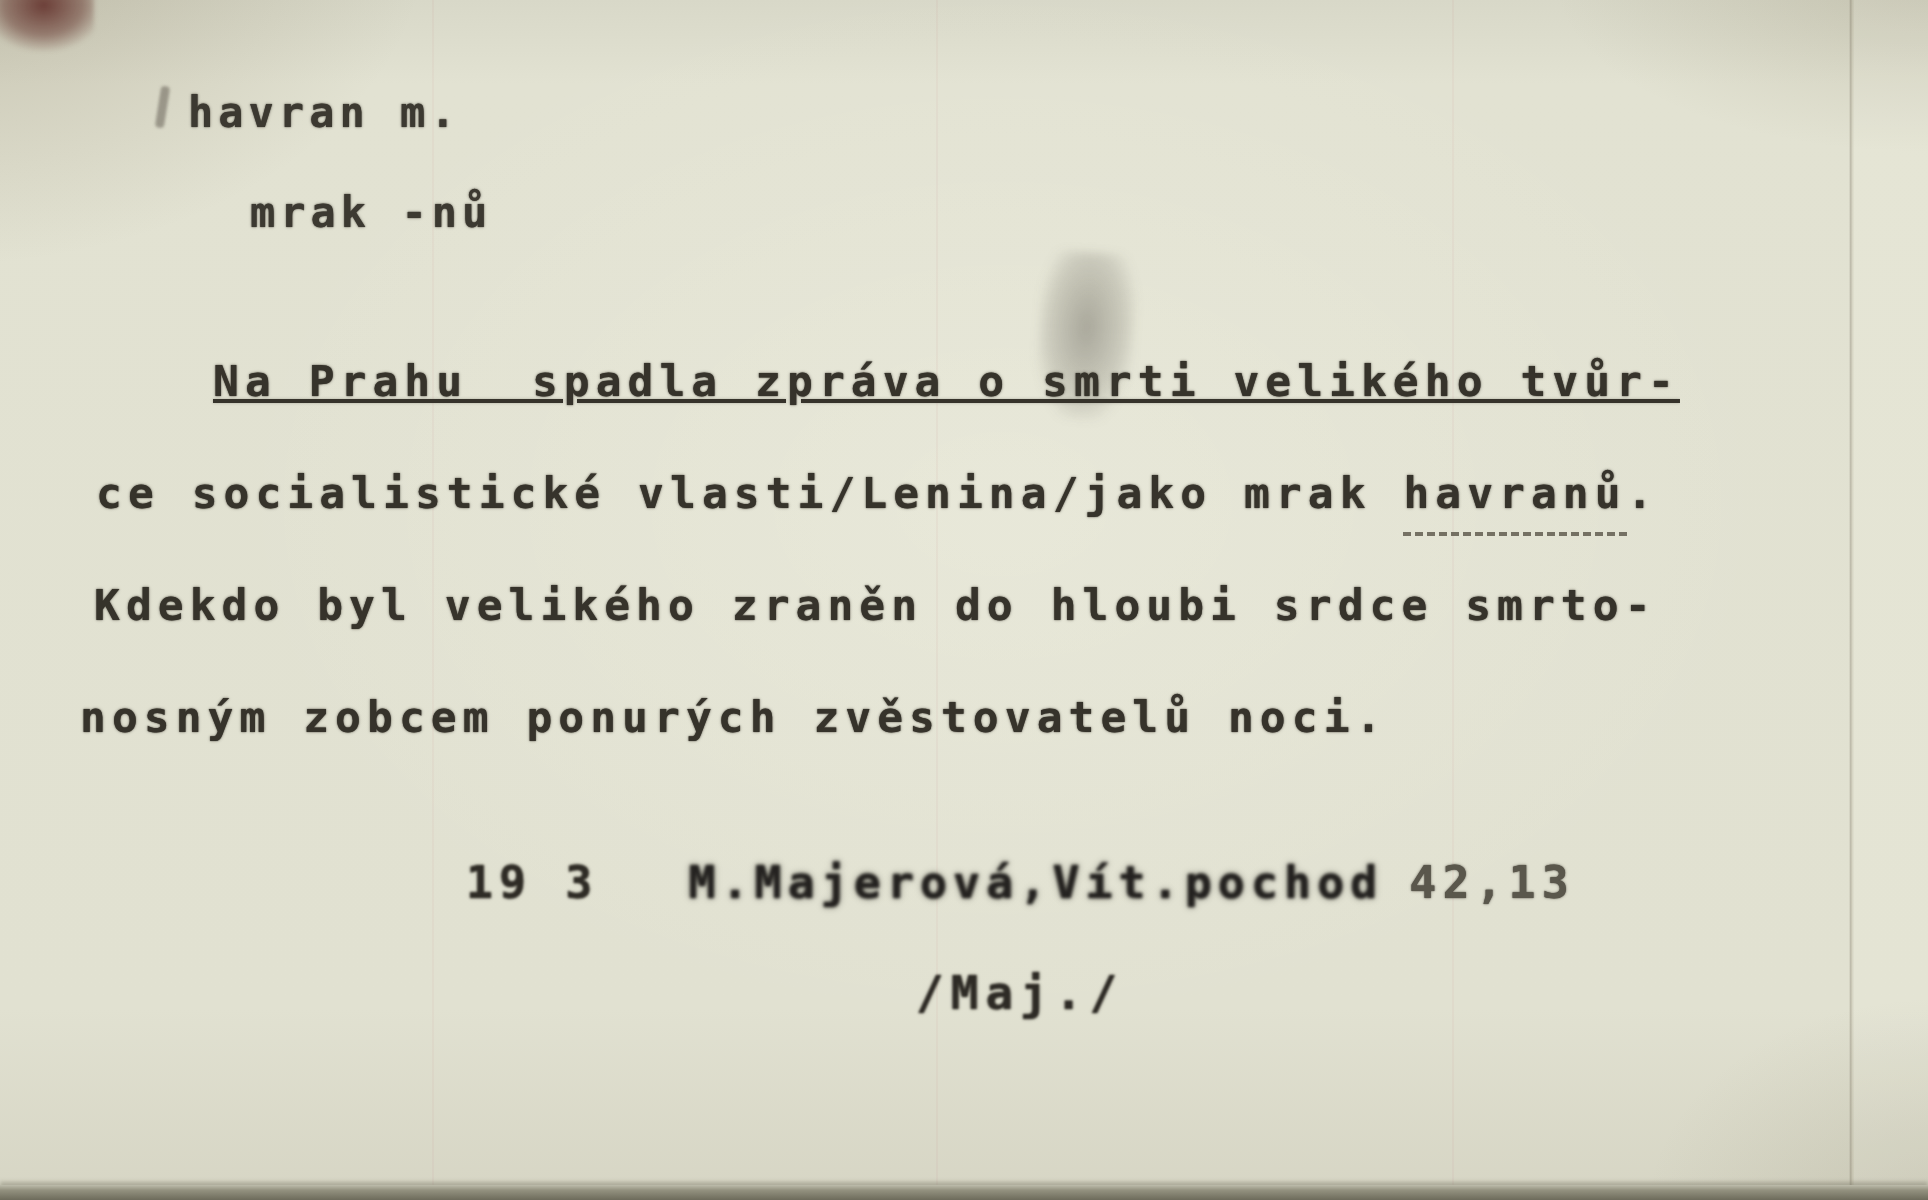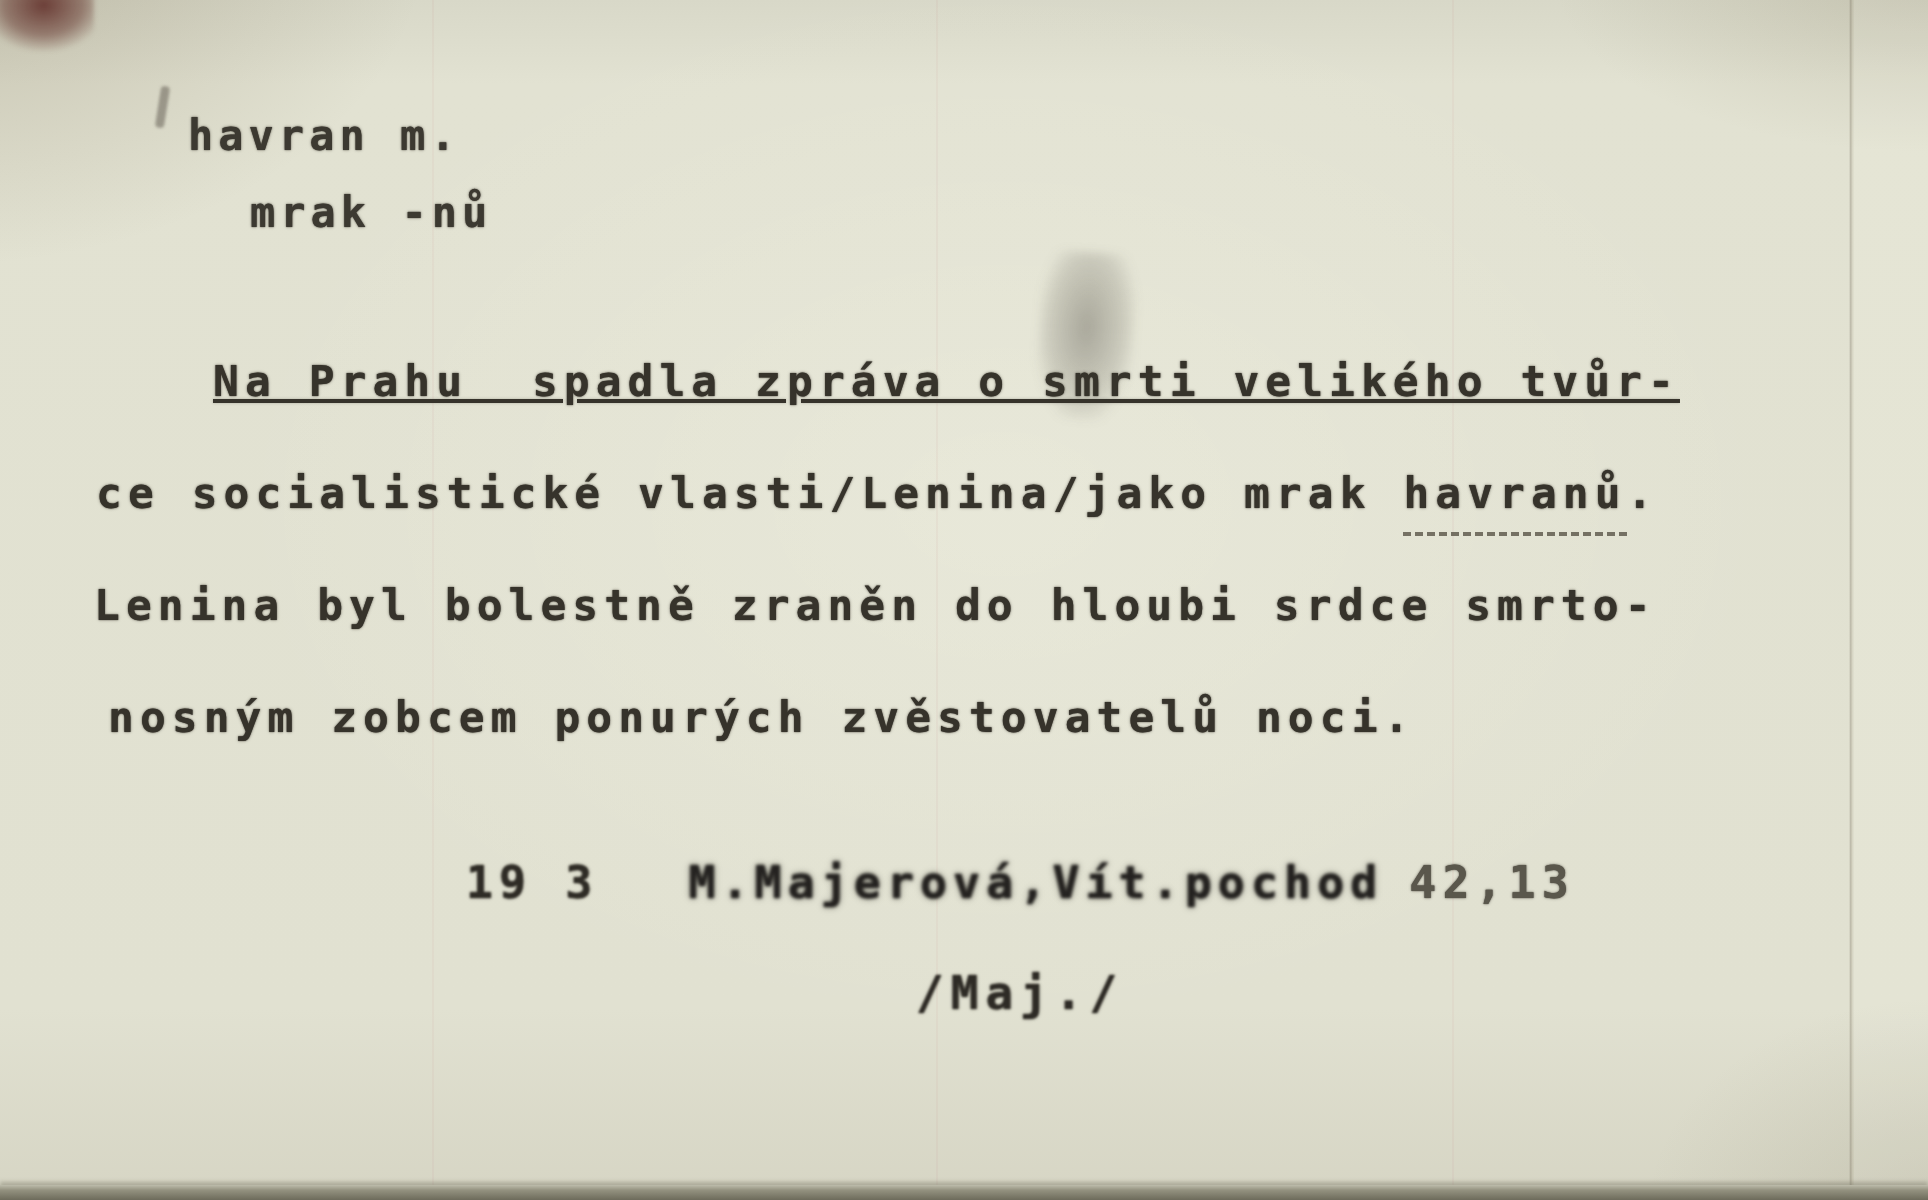--- a/index.html
+++ b/index.html
@@ -82,27 +82,27 @@
   <div class="stain-topleft"></div>
   <div class="paper-mark"></div>
   <div class="smudge-smrti"></div>
   <div class="scanline a"></div>
   <div class="scanline b"></div>
   <div class="scanline c"></div>
   <div class="crease-right"></div>
   <div class="edge-right-band"></div>
   <div class="scan-edge-bottom"></div>
 
-  <div class="tw head" style="left:188px; top:111px;">havran m.</div>
+  <div class="tw head" style="left:188px; top:88px;">havran m.</div>
   <div class="tw head" style="left:222px; top:188px;margin-left:28px;">mrak -nů</div>
 
   <div class="tw" style="left:213px; top:356px;text-decoration:underline;">Na Prahu  spadla zpráva o smrti velikého tvůr-</div>
 
   <div class="tw" style="left:96px; top:468px;"><span>ce socialistické vlasti/Lenina/jako mrak </span><span class="dashed-underline">havranů</span><span>.</span></div>
 
-  <div class="tw" style="left:94px; top:580px;">Lenina byl bolestně zraněn do hloubi srdce smrto-</div>
-  <div class="tw" style="left:108px; top:692px;text-align:center;">nosným zobcem ponurých zvěstovatelů noci.</div>
+  <div class="tw" style="left:94px; top:580px;">Kdekdo byl velikého zraněn do hloubi srdce smrto-</div>
+  <div class="tw" style="left:80px; top:692px;text-align:center;">nosným zobcem ponurých zvěstovatelů noci.</div>
 
   <div class="tw cit" style="left:466px; top:856px;"><span class="num">19 3</span><span class="src">M.Majerová,Vít.pochod</span><span class="loc">42,13</span></div>
 
   <div class="tw sig" style="left:916px; top:966px;">/Maj./</div>
 
 </div>
 
 </body></html>

